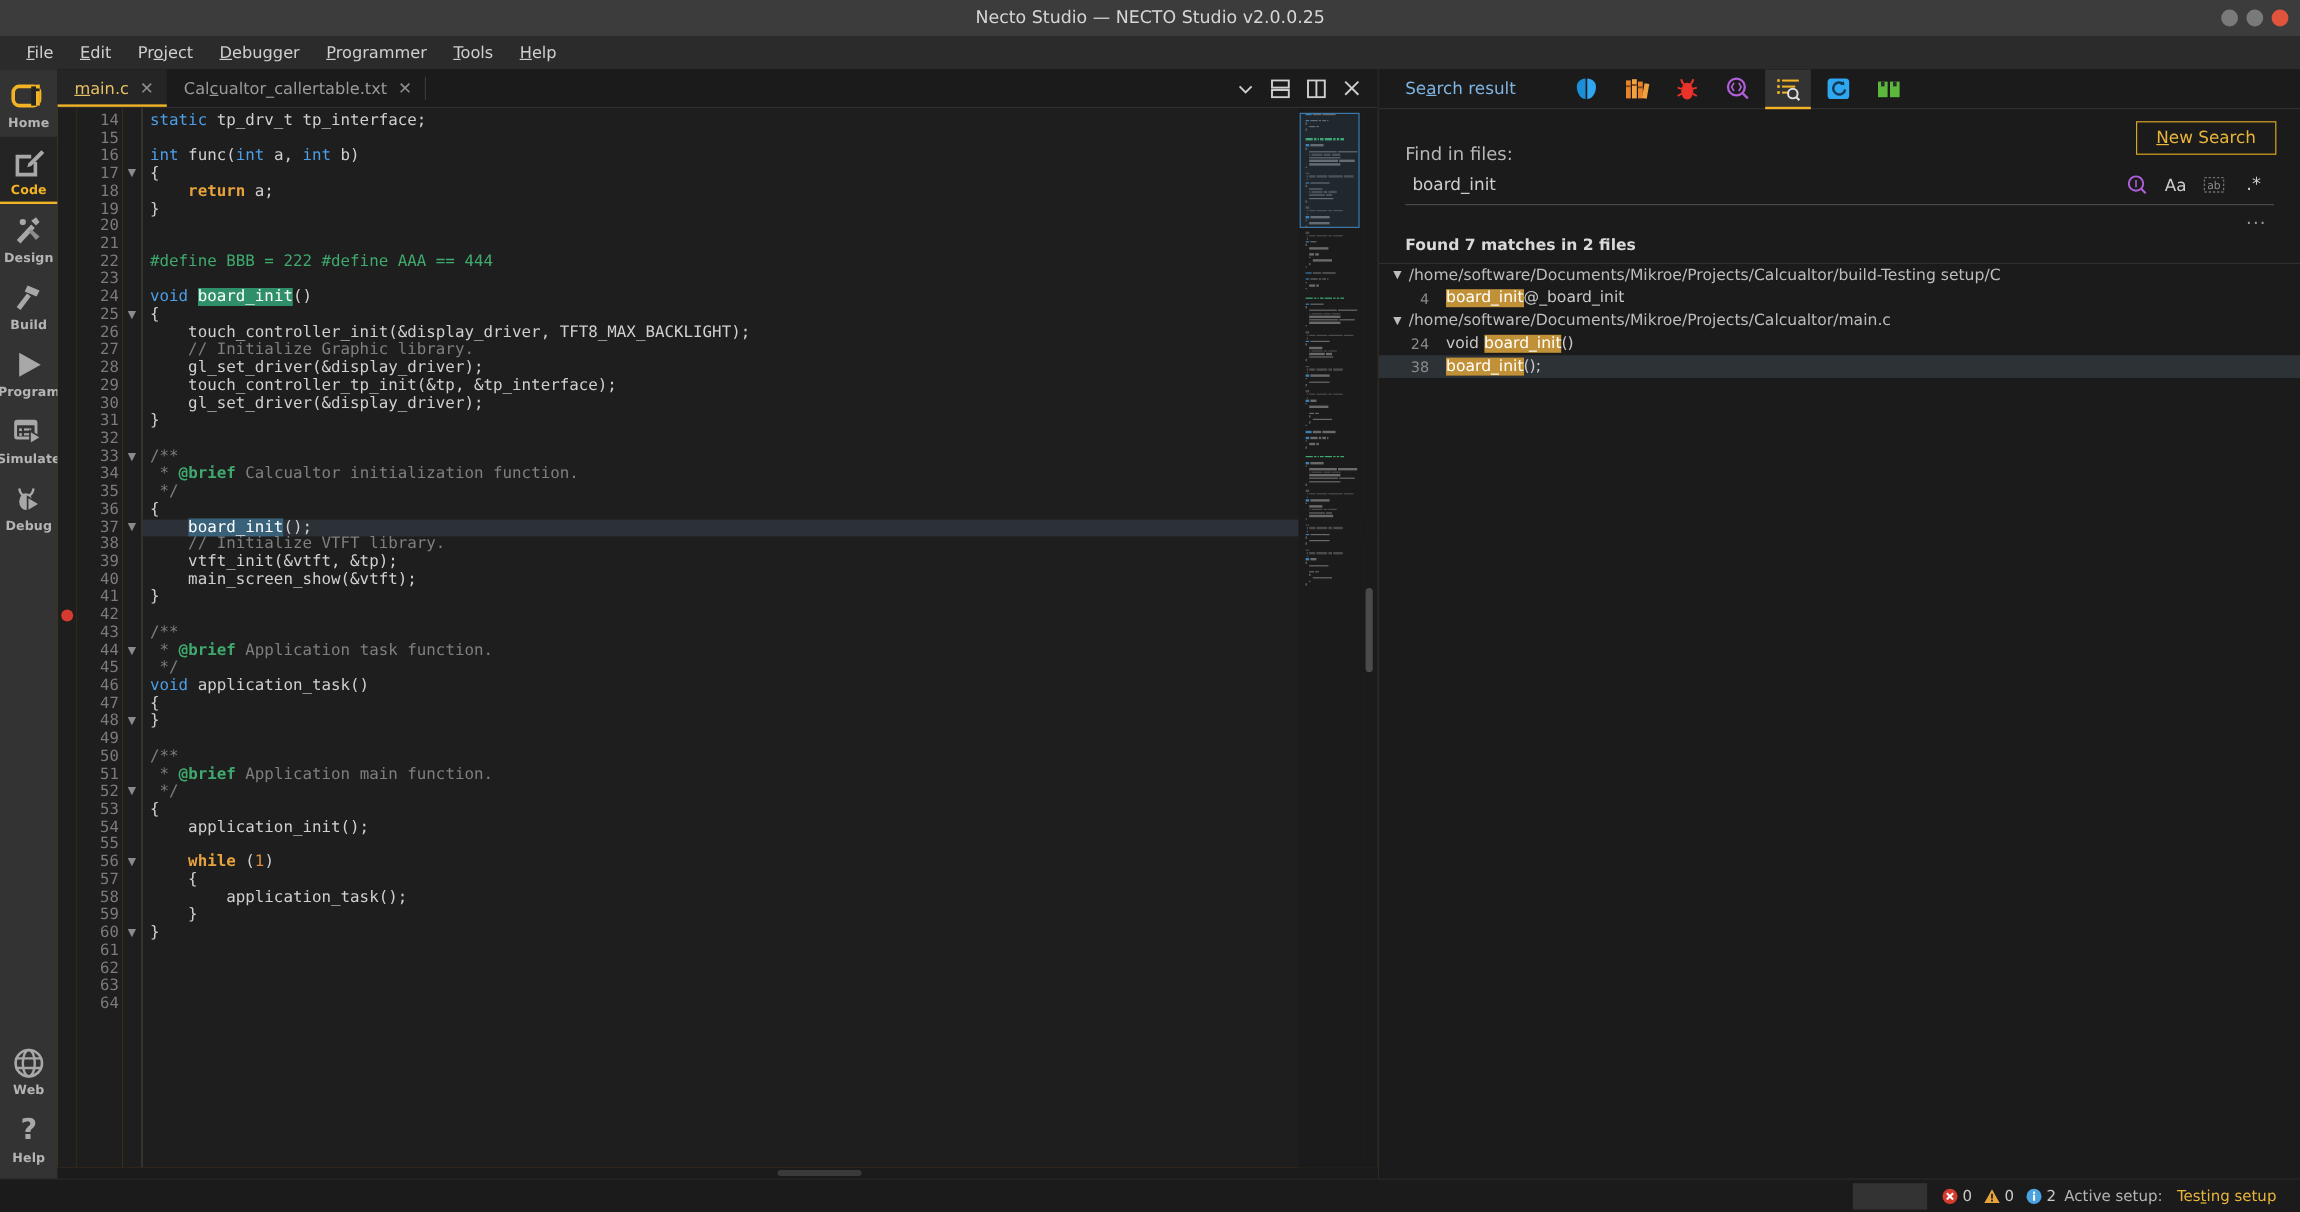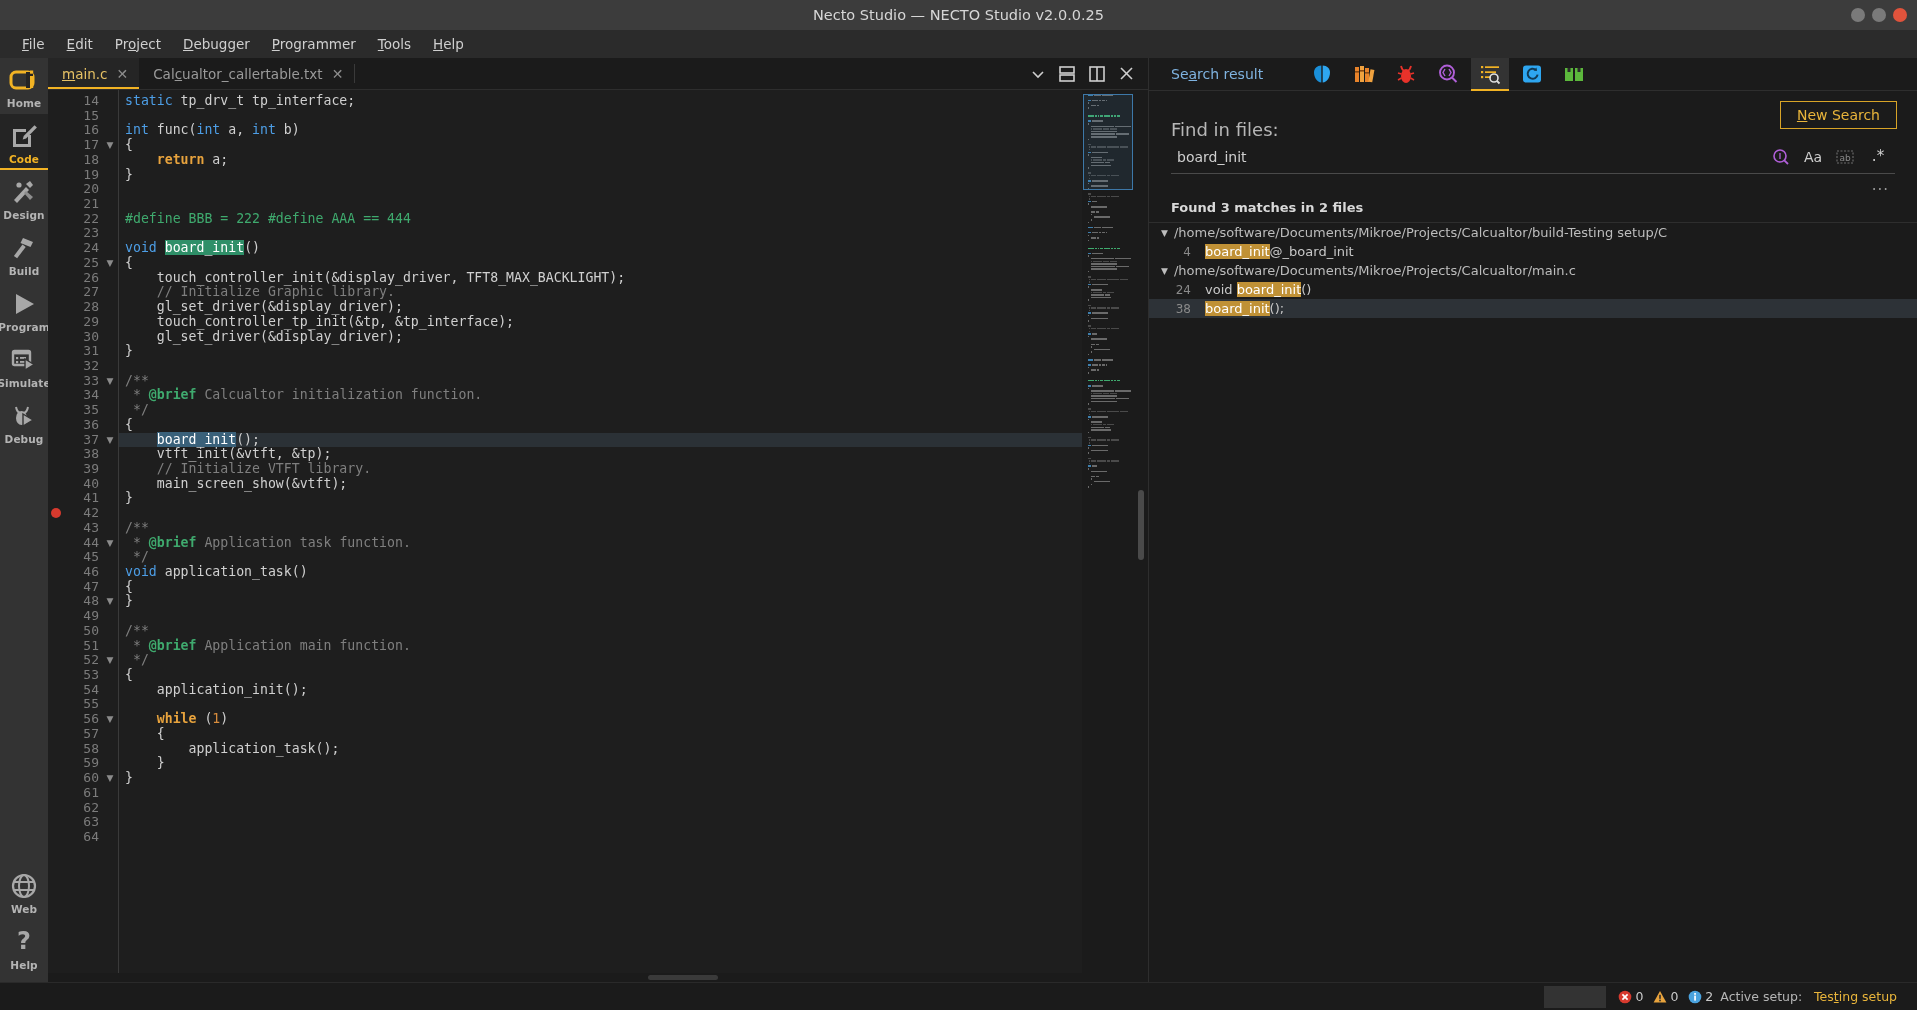--- a/index.html
+++ b/index.html
@@ -146,21 +146,21 @@
   .rp-ico.sel { background: #333333; }
   .rp-ico.sel::after { content: ""; position: absolute; left: 0; right: 0; bottom: 0; height: 2px; background: #f2b324; }
 
   .rp-search { padding: 12px 22px 0 22px; flex: none; position: relative; }
   .newsearch {
     position: absolute; right: 20px; top: 10px;
     border: 1px solid #d8a427; color: #e9b53b; background: transparent;
     font-size: 14px; padding: 5px 16px; font-family: inherit; cursor: default;
   }
   .newsearch u { text-decoration: underline; }
-  .findlabel { font-size: 18px; color: #b7b7b7; margin-bottom: 5px; margin-top: 16px; }
+  .findlabel { font-size: 15px; color: #b7b7b7; margin-bottom: 5px; margin-top: 16px; }
   .findrow {
     display: flex; align-items: center; border-bottom: 1px solid #4a4a4a;
     padding: 2px 2px 6px 2px; gap: 0;
   }
   .findinput {
     flex: 1; background: transparent; border: none; outline: none;
     color: #cfcfcf; font-size: 14px; font-family: inherit; padding: 2px 4px;
   }
   .findbtn { width: 32px; display: flex; align-items: flex-end; justify-content: center; cursor: default; }
   .ellipsis { text-align: right; color: #9a9a9a; font-size: 15px; padding: 2px 6px 0 0; letter-spacing: 1px; }
@@ -499,22 +499,22 @@
             <div class="cline">    gl_set_driver(&amp;display_driver);</div>
             <div class="cline">    touch_controller_tp_init(&amp;tp, &amp;tp_interface);</div>
             <div class="cline">    gl_set_driver(&amp;display_driver);</div>
             <div class="cline">}</div>
             <div class="cline">&nbsp;</div>
             <div class="cline"><span class="cm">/**</span></div>
             <div class="cline"><span class="cm"> *</span> <span class="br">@brief</span><span class="cm"> Calcualtor initialization function.</span></div>
             <div class="cline"><span class="cm"> */</span></div>
             <div class="cline">{</div>
             <div class="cline cur">    <span class="hl-blue">board_init</span>();</div>
+            <div class="cline"><span class="cm">    // Initialize VTFT library.</span></div>
             <div class="cline">    vtft_init(&amp;vtft, &amp;tp);</div>
-            <div class="cline"><span class="cm">    // Initialize VTFT library.</span></div>
             <div class="cline">    main_screen_show(&amp;vtft);</div>
             <div class="cline">}</div>
             <div class="cline">&nbsp;</div>
             <div class="cline"><span class="cm">/**</span></div>
             <div class="cline"><span class="cm"> *</span> <span class="br">@brief</span><span class="cm"> Application task function.</span></div>
             <div class="cline"><span class="cm"> */</span></div>
             <div class="cline"><span class="kw">void</span> application_task()</div>
             <div class="cline">{</div>
             <div class="cline">}</div>
             <div class="cline">&nbsp;</div>
@@ -1299,21 +1299,21 @@
           </span>
           <span class="findbtn">
             <svg width="20" height="18" viewBox="0 0 20 18">
               <text x="11" y="13" font-size="15" fill="#cfcfcf" text-anchor="middle" font-family="DejaVu Sans">.*</text>
             </svg>
           </span>
         </div>
         <div class="ellipsis">...</div>
       </div>
 
-      <div class="foundline">Found 3 matches in 2 files</div>
+      <div class="foundline">Found 7 matches in 2 files</div>
 
       <div class="results" id="results">
           <div class="res-file">
             <span class="caret">▼</span>
             <span>/home/software/Documents/Mikroe/Projects/Calcualtor/build-Testing setup/C</span>
           </div>
           <div class="res-hit">
             <span class="ln">4</span>
             <span><span class="mark">board_init</span>@_board_init</span>
           </div>

